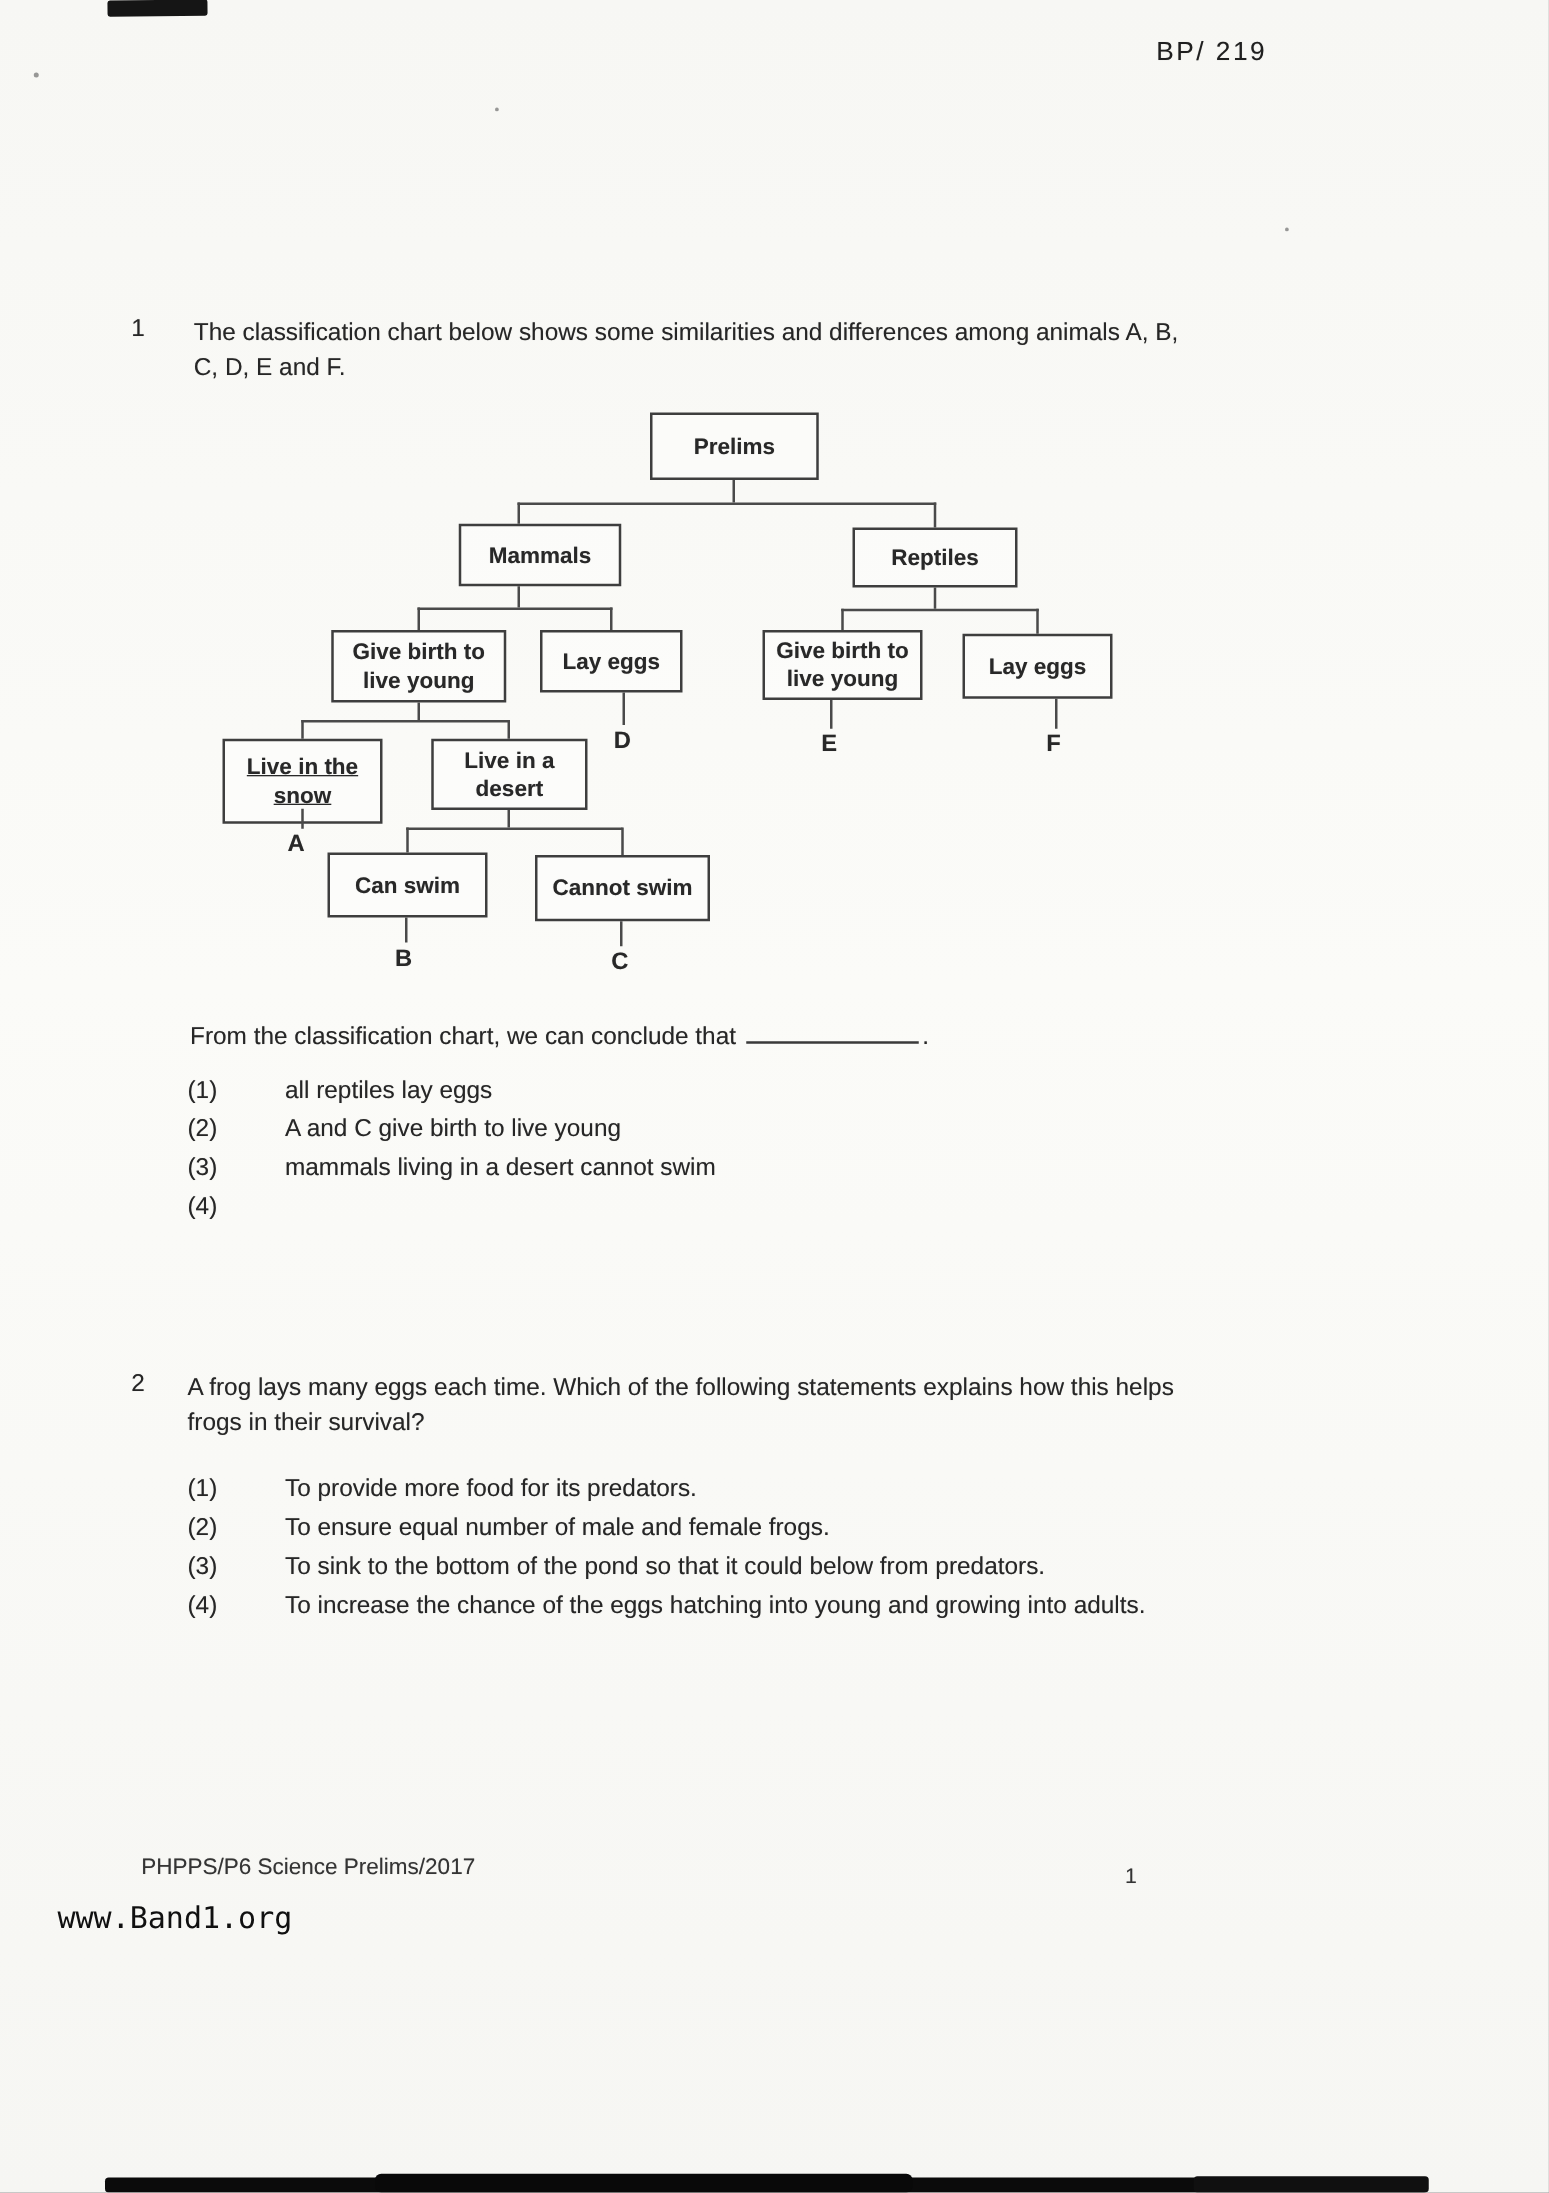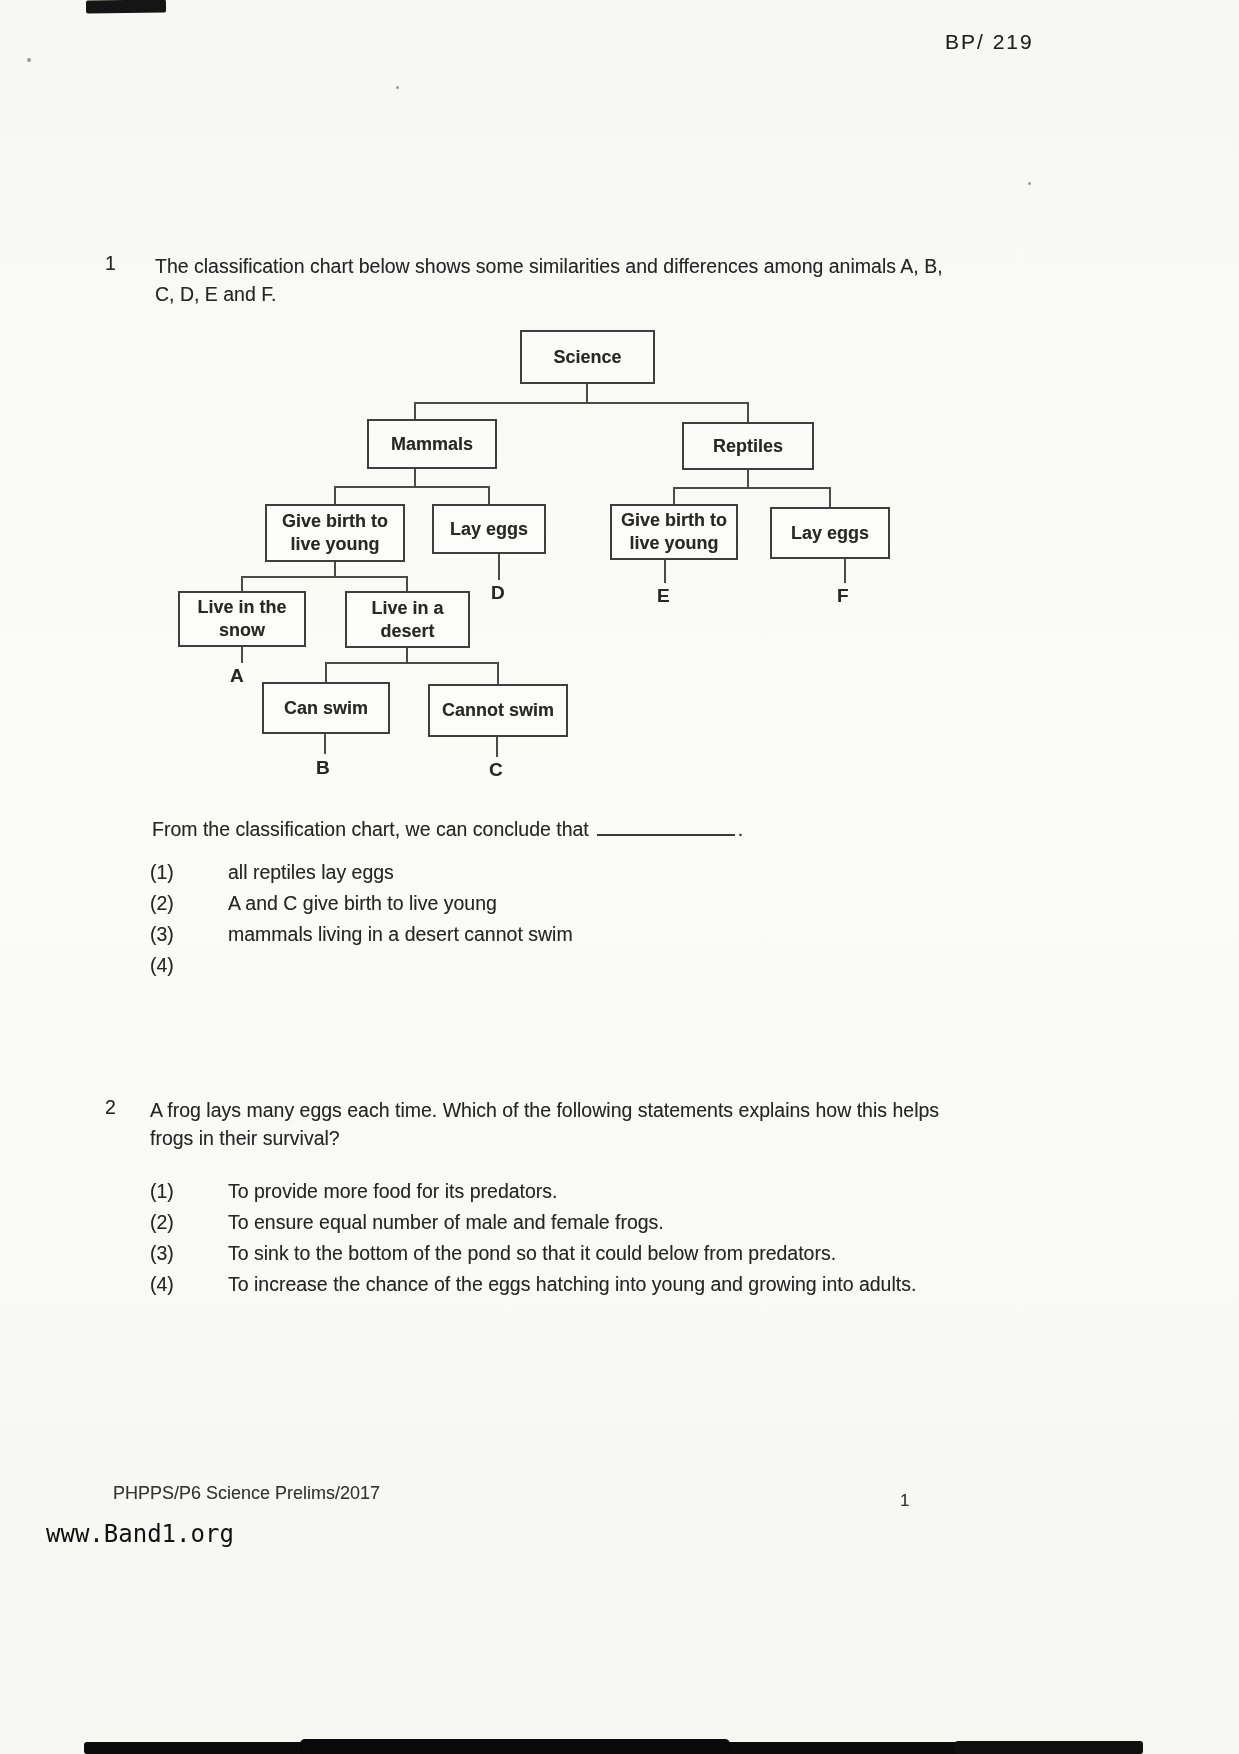--- a/index.html
+++ b/index.html
@@ -11,21 +11,21 @@
   .page {
     position:relative;
     width:1239px; height:1754px;
     background:linear-gradient(180deg,#f7f7f4 0%,#fbfbf8 45%,#f6f6f3 100%);
     overflow:hidden;
     color:#2a2a2a;
   }
   .txt { text-shadow:0 0 0.6px rgba(40,40,40,0.35); }
 
   .header-ref {
-    position:absolute; left:945px; top:30px;
+    position:absolute; left:925px; top:30px;
     font-size:21px; letter-spacing:2px; color:#1f1f1f; font-weight:500;
   }
 
   .instructions {
     position:absolute; left:105px; top:148px; width:840px;
     font-size:19.5px; line-height:28px; color:#262626;
   }
   .marks { position:absolute; right:10px; bottom:0; font-size:19.5px; }
 
   .qrow { position:absolute; font-size:19.5px; line-height:28px; color:#262626; }
@@ -78,28 +78,28 @@
   <div class="speck" style="left:1028px;top:182px;width:3px;height:3px;"></div>
 
   <div class="header-ref txt">BP/ 219</div>
 
 
   <div class="qnum txt" style="left:105px; top:252px;">1</div>
   <div class="qrow txt" style="left:155px; top:252px; width:790px;">The classification chart below shows some similarities and differences among animals A, B, C, D, E and F.</div>
 
   <div>
 
-    <div class="node txt" style="left:520px;top:330px;width:135px;height:54px;">Science</div>
+    <div class="node txt" style="left:520px;top:330px;width:135px;height:54px;">Prelims</div>
     <div class="node txt" style="left:350px;top:419px;width:130px;height:50px;margin-left:17px;">Mammals</div>
     <div class="node txt" style="left:682px;top:422px;width:132px;height:48px;">Reptiles</div>
     <div class="node txt" style="left:265px;top:504px;width:140px;height:58px;">Give birth to live young</div>
     <div class="node txt" style="left:432px;top:504px;width:114px;height:50px;">Lay eggs</div>
     <div class="node txt" style="left:610px;top:504px;width:128px;height:56px;">Give birth to live young</div>
     <div class="node txt" style="left:770px;top:507px;width:120px;height:52px;">Lay eggs</div>
-    <div class="node txt" style="left:178px;top:591px;width:128px;height:56px;">Live in the snow</div>
+    <div class="node txt" style="left:178px;top:591px;width:128px;height:68px;text-decoration:underline;">Live in the snow</div>
     <div class="node txt" style="left:345px;top:591px;width:125px;height:57px;">Live in a desert</div>
     <div class="node txt" style="left:262px;top:682px;width:128px;height:52px;">Can swim</div>
     <div class="node txt" style="left:428px;top:684px;width:140px;height:53px;">Cannot swim</div>
 
     <div class="vl" style="left:586px;top:384px;height:18px;"></div>
     <div class="hl" style="left:414px;top:402px;width:335px;"></div>
     <div class="vl" style="left:414px;top:402px;height:17px;"></div>
     <div class="vl" style="left:747px;top:402px;height:20px;"></div>
 
     <div class="vl" style="left:414px;top:469px;height:17px;"></div>

